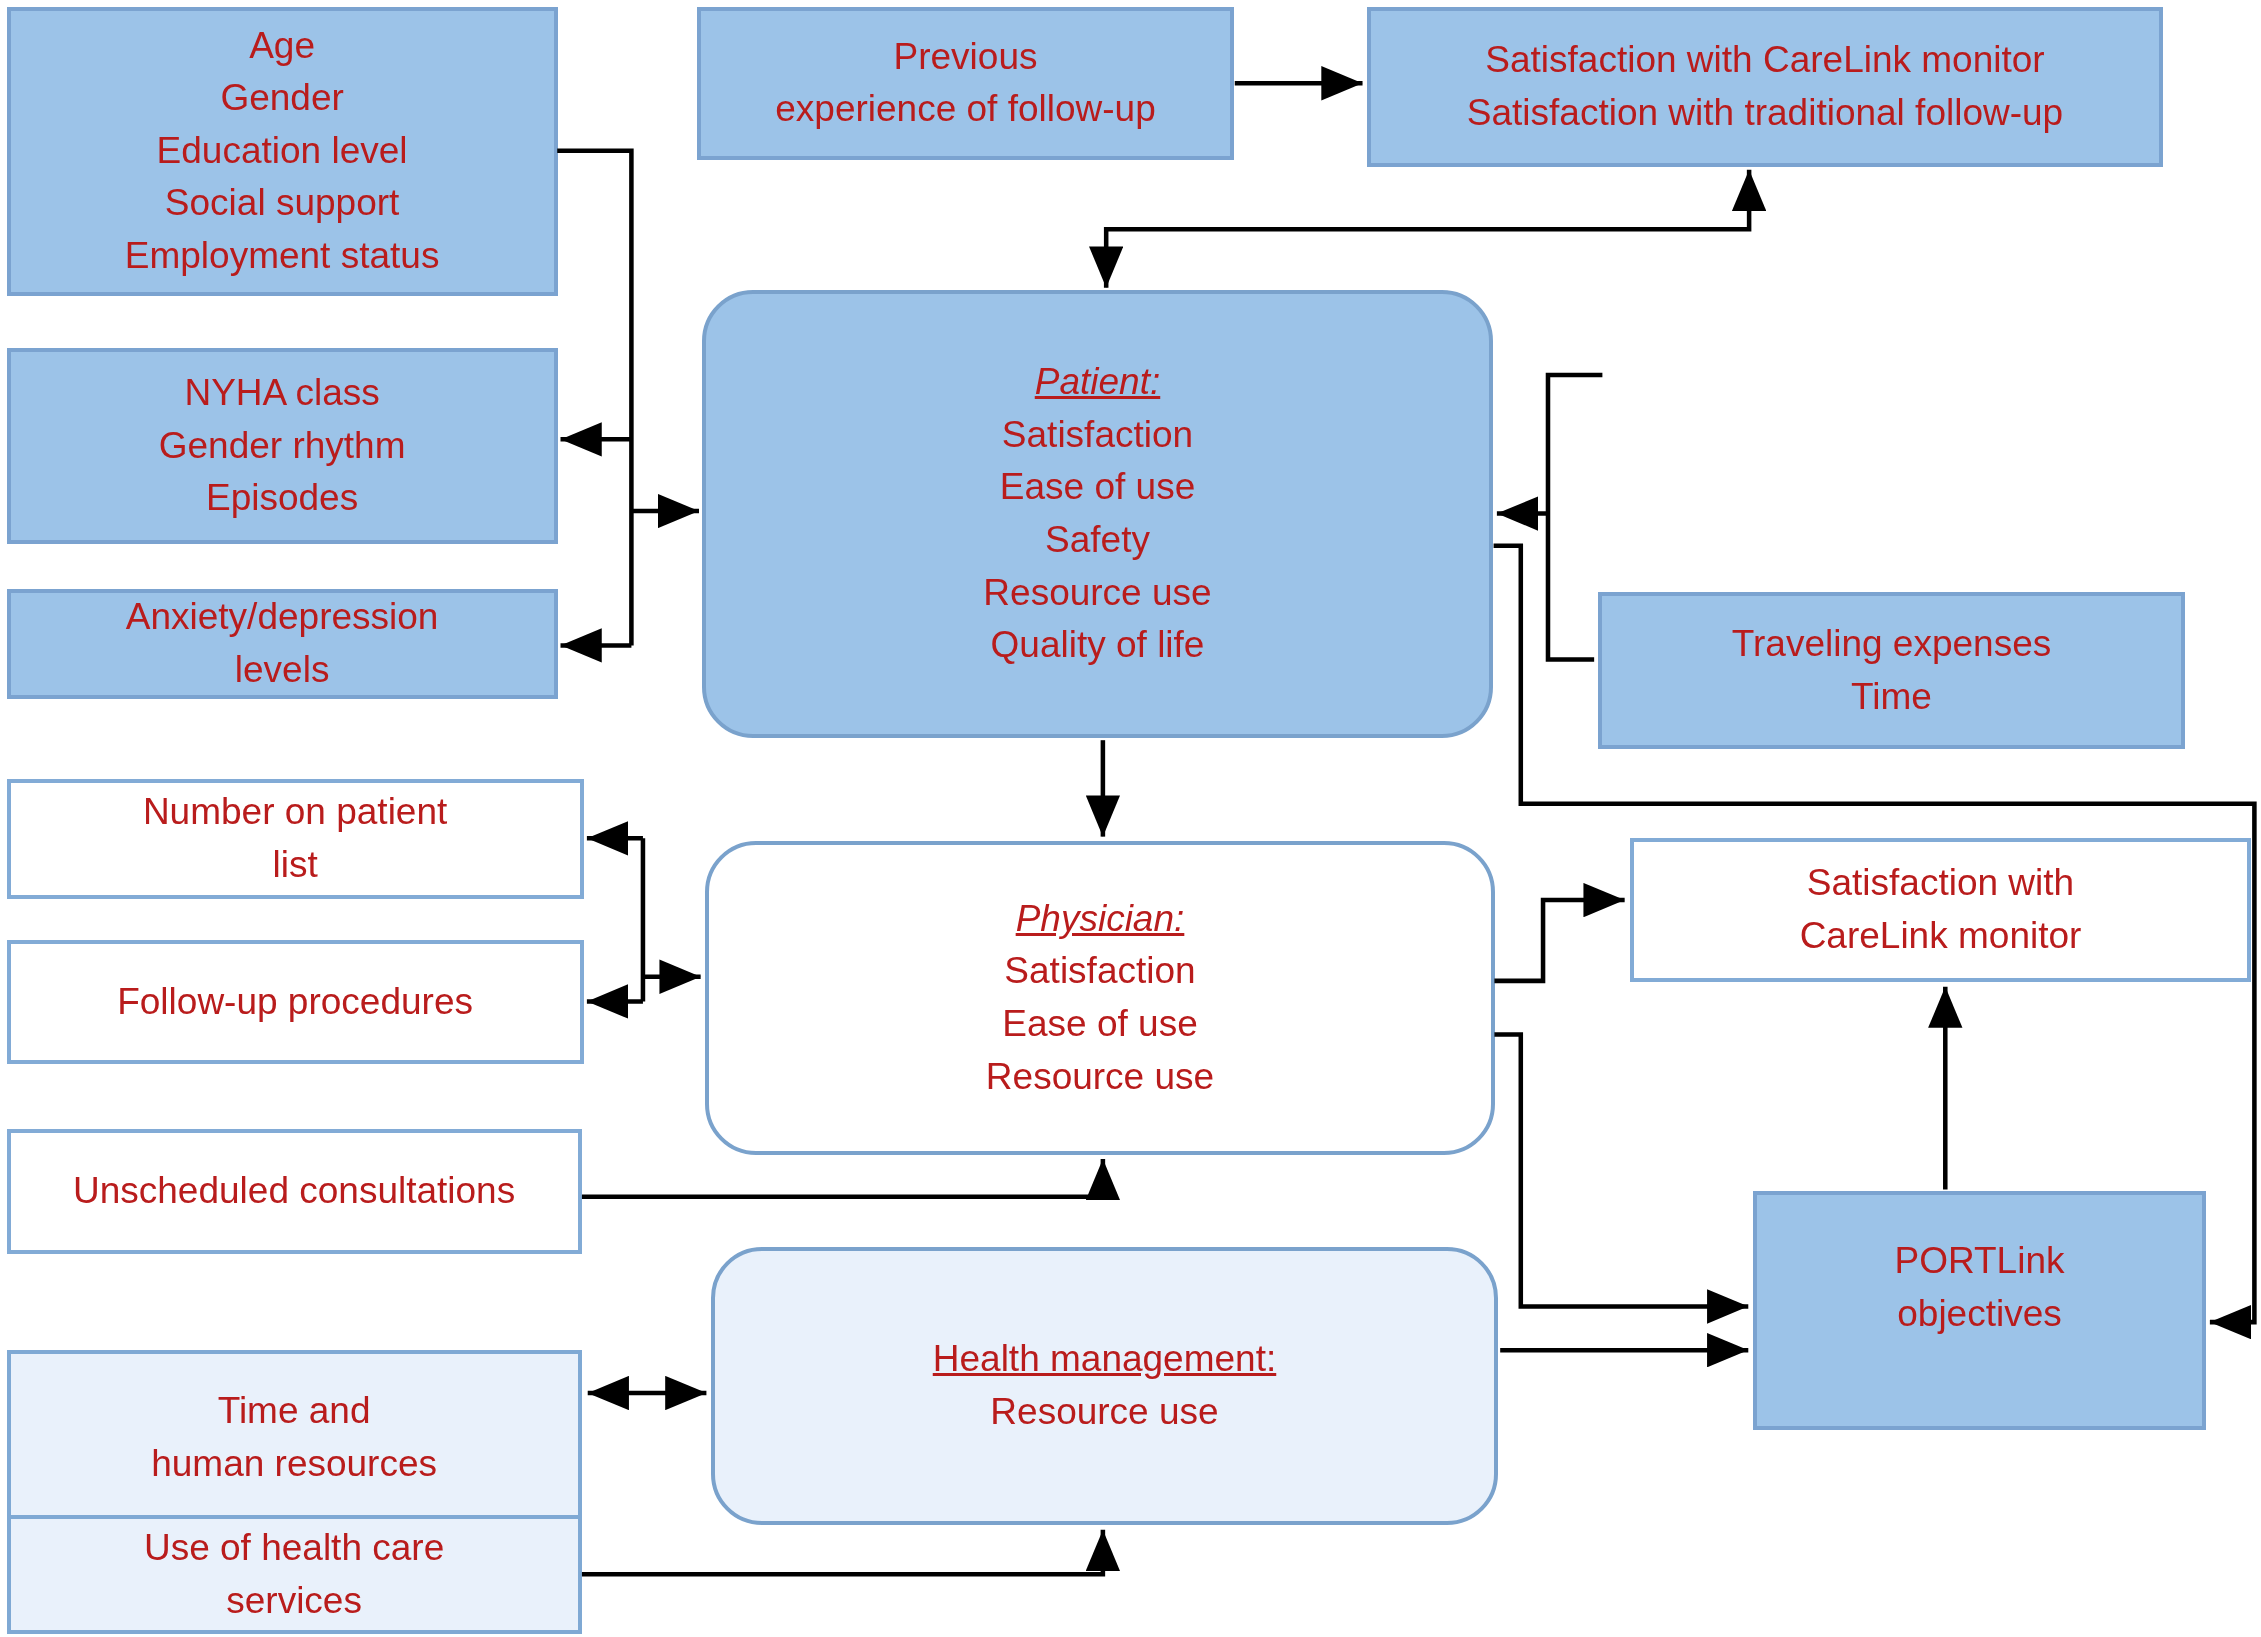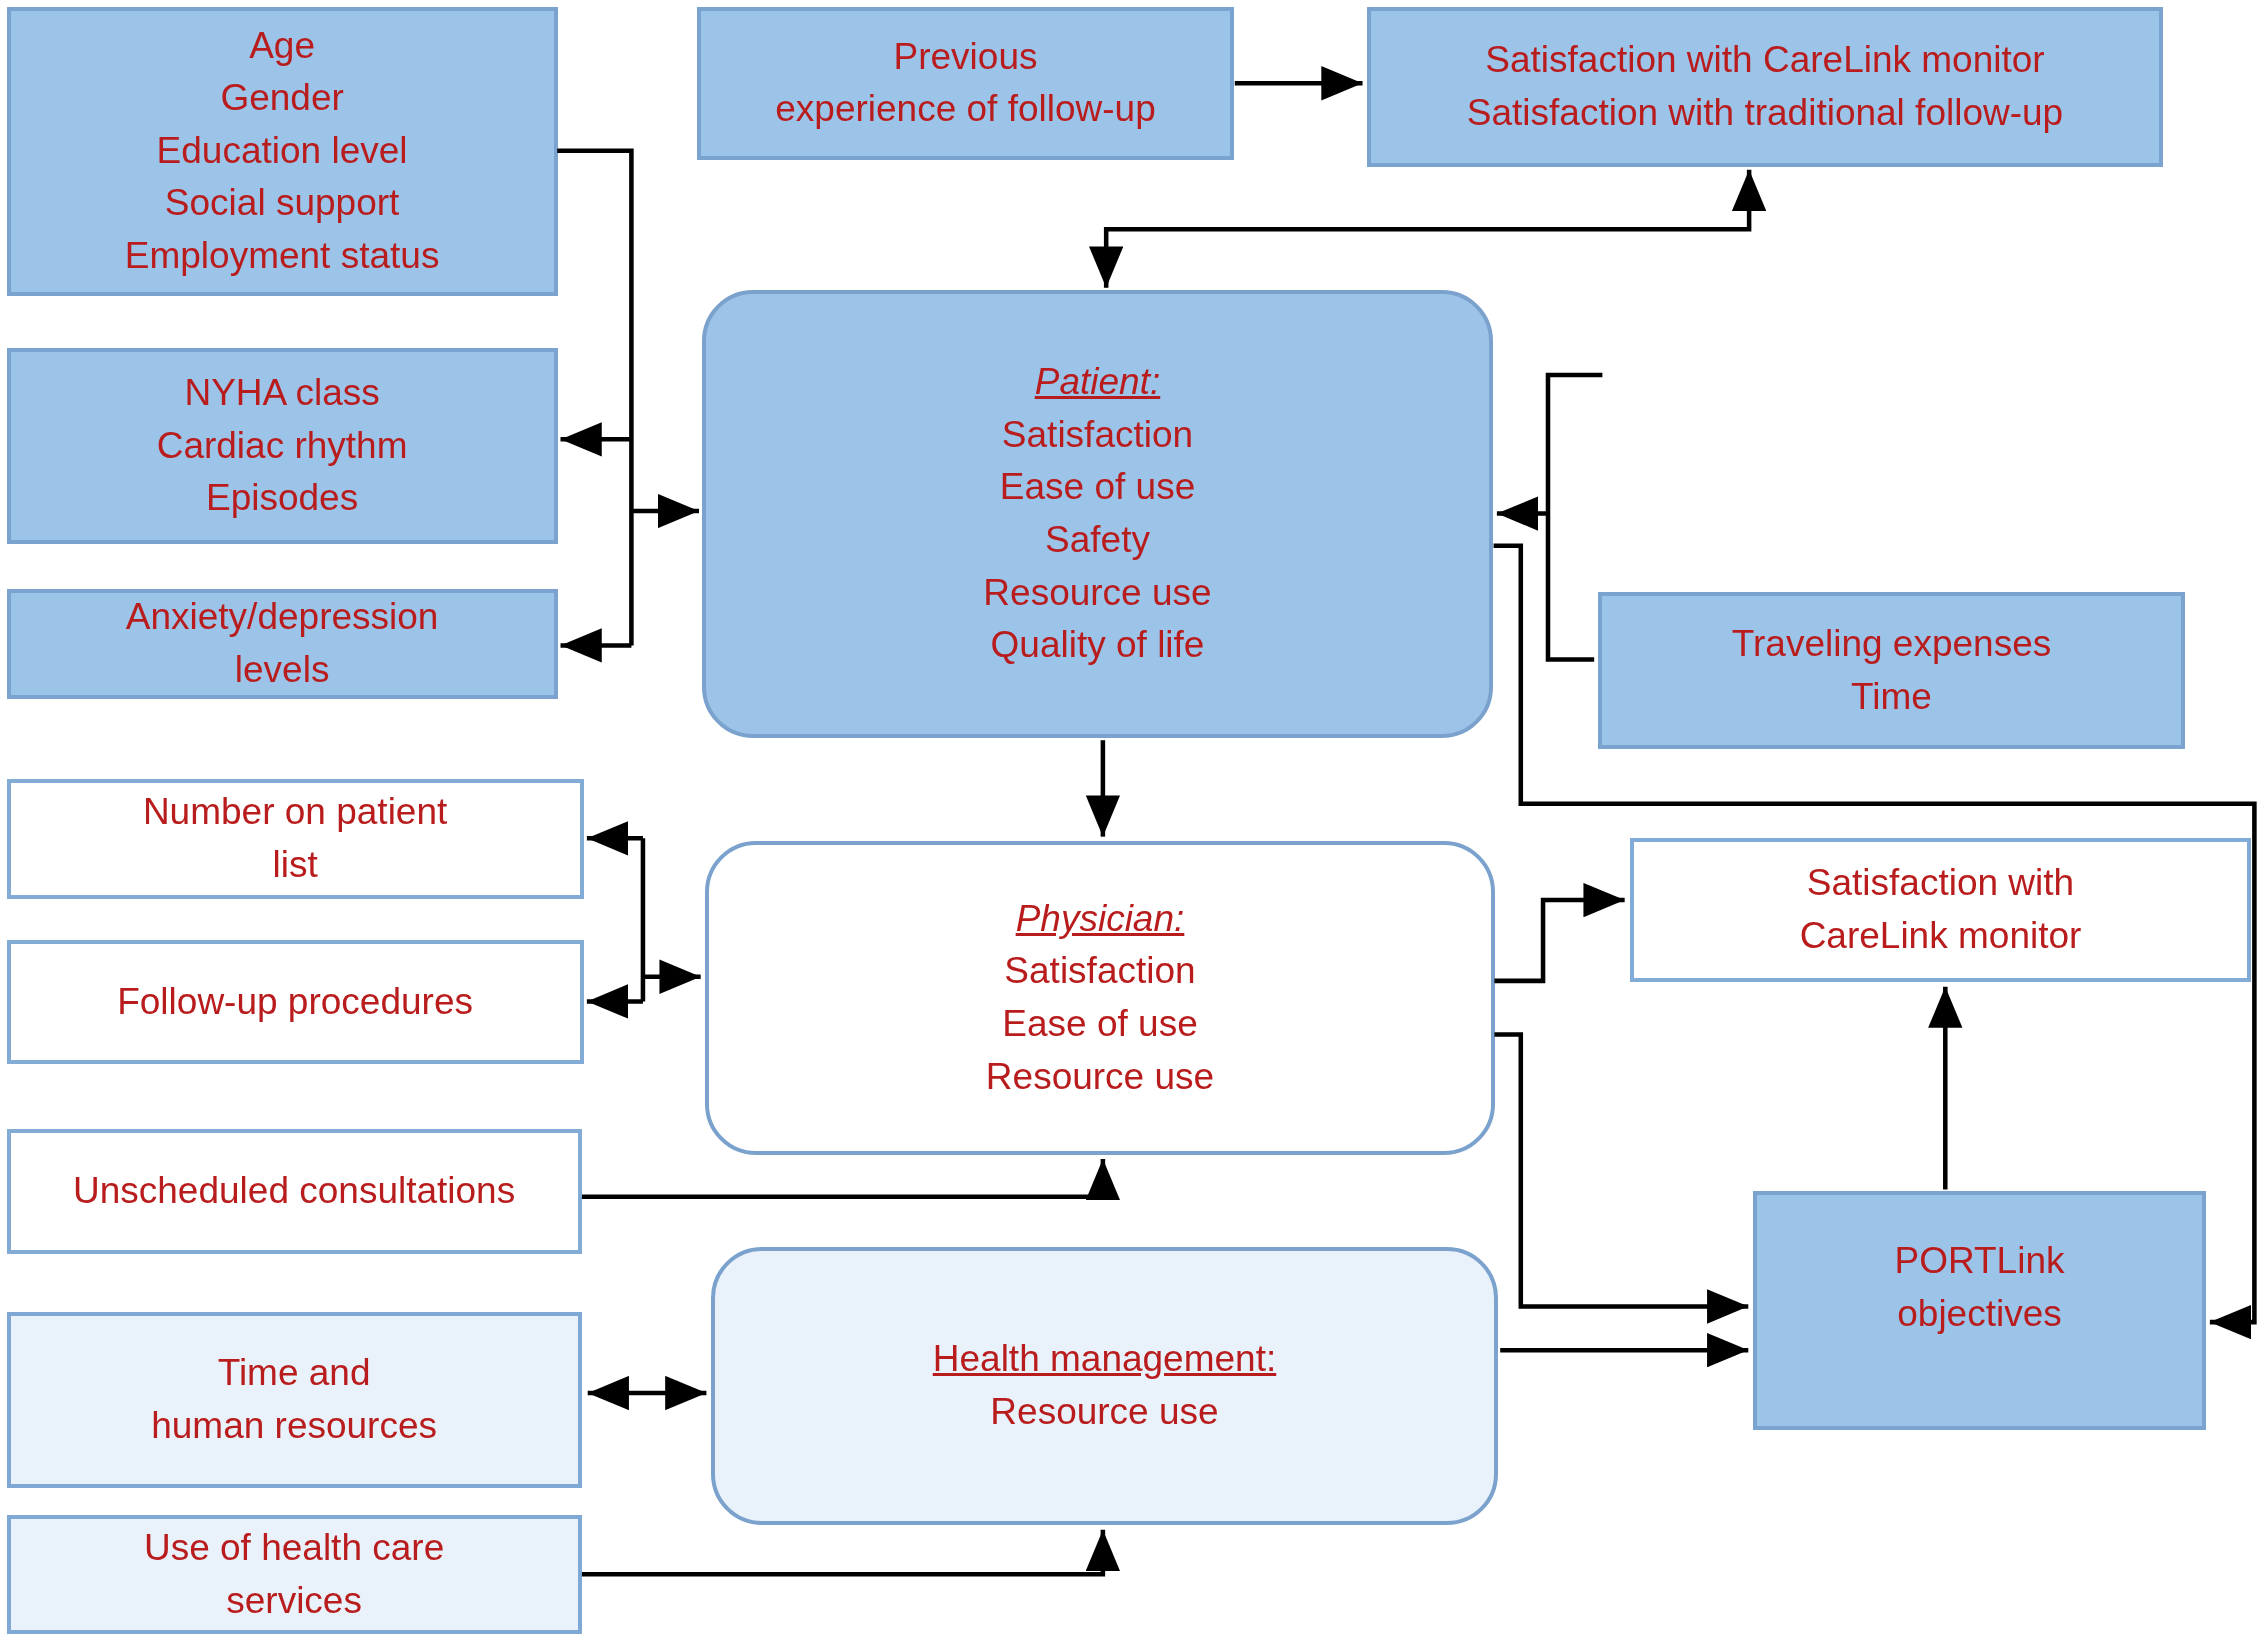--- a/index.html
+++ b/index.html
@@ -32,21 +32,21 @@
   #node-nyha                      {left:6.6px;    top:348px;  width:551px; height:196px;text-align:center;}
   #node-anxiety-depression        {left:6.6px;    top:589px;  width:551px; height:110px;}
   #node-patient                   {left:702px;  top:290px;  width:791px; height:448px;}
   #node-adverse-events            {left:1608px; top:275px;  width:570px; height:263px;}
   #node-traveling-expenses        {left:1598px; top:592px;  width:587px; height:157px;}
   #node-patient-list              {left:6.6px;    top:779px;  width:577px; height:120px;}
   #node-followup-procedures       {left:6.6px;    top:940px; width:577px; height:124px;}
   #node-unscheduled-consultations {left:6.6px;    top:1129px; width:575px; height:125px;}
   #node-physician                 {left:705px;  top:841px; width:790px; height:314px;}
   #node-satisfaction-carelink     {left:1630px; top:838px; width:621px; height:144px;}
-  #node-time-human-resources      {left:6.6px;    top:1312px; width:575px; height:176px;}
+  #node-time-human-resources      {left:6.6px;    top:1350px; width:575px; height:176px;}
   #node-health-management         {left:711px;  top:1247px; width:787px; height:278px;}
   #node-portlink                  {left:1753px; top:1191px; width:453px; height:239px; justify-content:flex-start; padding-top:40px;}
   #node-health-care-services      {left:6.6px;    top:1515px; width:575px; height:119px;}
   #edges{
     position:absolute;left:0;top:0;width:2261px;height:1637px;
     pointer-events:none;
   }
   #edges polyline,#edges line{
     fill:none;
     stroke:var(--line,#000000);
@@ -72,21 +72,21 @@
     <span>Satisfaction with traditional follow-up</span>
   </div>
 
   <div class="node blue" id="node-previous-experience">
     <span>Previous</span>
     <span>experience of follow-up</span>
   </div>
 
   <div class="node blue" id="node-nyha">
     <span>NYHA class</span>
-    <span>Cardiac rhythm</span>
+    <span>Gender rhythm</span>
     <span>Episodes</span>
   </div>
 
   <div class="node blue" id="node-anxiety-depression">
     <span>Anxiety/depression</span>
     <span>levels</span>
   </div>
 
   <div class="node blue rounded" id="node-patient">
     <span class="title-line">Patient:</span>

